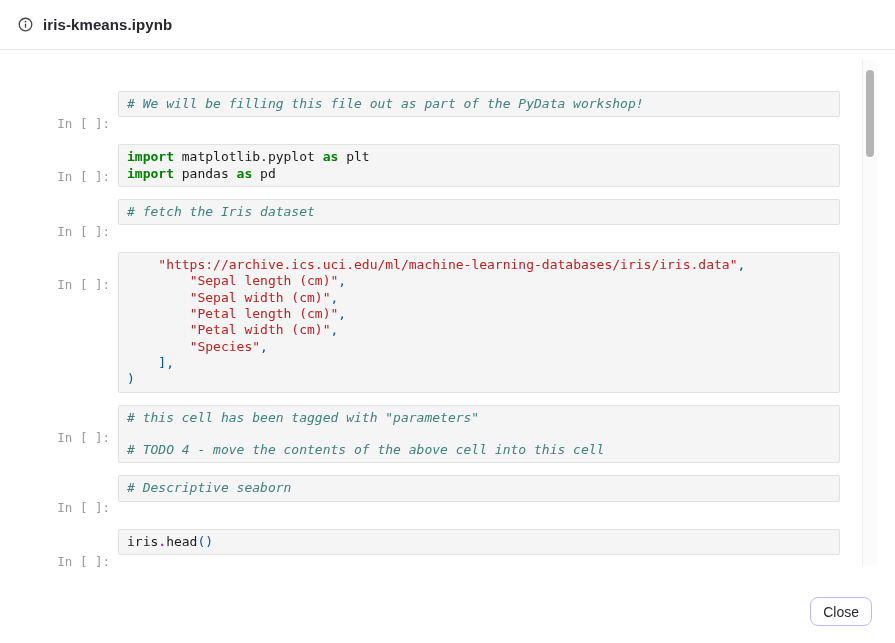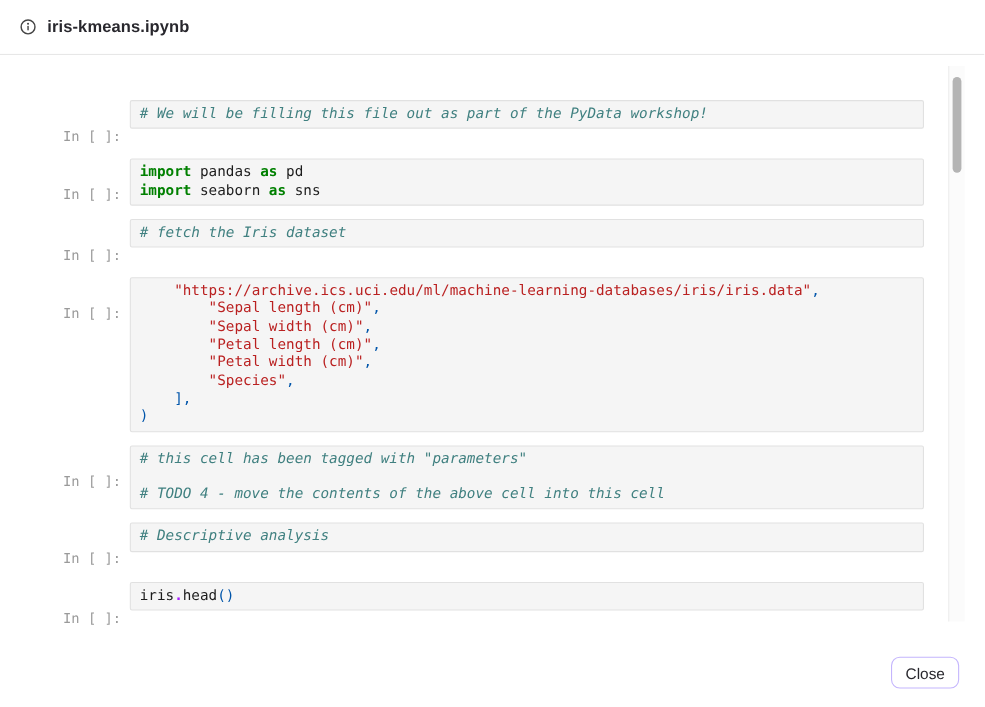--- a/index.html
+++ b/index.html
@@ -62,22 +62,22 @@
     <div>
         <div class="cell-row">
           <div class="prompt">In [ ]:</div>
           <div class="code-box">
             <div class="code-line"><span class="tok-com"># We will be filling this file out as part of the PyData workshop!</span></div>
           </div>
         </div>
         <div class="cell-row">
           <div class="prompt">In [ ]:</div>
           <div class="code-box">
+            <div class="code-line"><span class="tok-kw">import</span><span class="tok-pl"> matplotlib.pyplot </span><span class="tok-kw">as</span><span class="tok-pl"> plt</span></div>
             <div class="code-line"><span class="tok-kw">import</span><span class="tok-pl"> pandas </span><span class="tok-kw">as</span><span class="tok-pl"> pd</span></div>
-            <div class="code-line"><span class="tok-kw">import</span><span class="tok-pl"> seaborn </span><span class="tok-kw">as</span><span class="tok-pl"> sns</span></div>
           </div>
         </div>
         <div class="cell-row">
           <div class="prompt">In [ ]:</div>
           <div class="code-box">
             <div class="code-line"><span class="tok-com"># fetch the Iris dataset</span></div>
           </div>
         </div>
         <div class="cell-row">
           <div class="prompt">In [ ]:</div>
@@ -96,21 +96,21 @@
           <div class="prompt">In [ ]:</div>
           <div class="code-box">
             <div class="code-line"><span class="tok-com"># this cell has been tagged with "parameters"</span></div>
             <div class="code-line">&nbsp;</div>
             <div class="code-line"><span class="tok-com"># TODO 4 - move the contents of the above cell into this cell</span></div>
           </div>
         </div>
         <div class="cell-row">
           <div class="prompt">In [ ]:</div>
           <div class="code-box">
-            <div class="code-line"><span class="tok-com"># Descriptive analysis</span></div>
+            <div class="code-line"><span class="tok-com"># Descriptive seaborn</span></div>
           </div>
         </div>
         <div class="cell-row">
           <div class="prompt">In [ ]:</div>
           <div class="code-box">
             <div class="code-line"><span class="tok-pl">iris</span><span class="tok-op">.</span><span class="tok-pl">head</span><span class="tok-pn">()</span></div>
           </div>
         </div>
       </div>
   </div>

